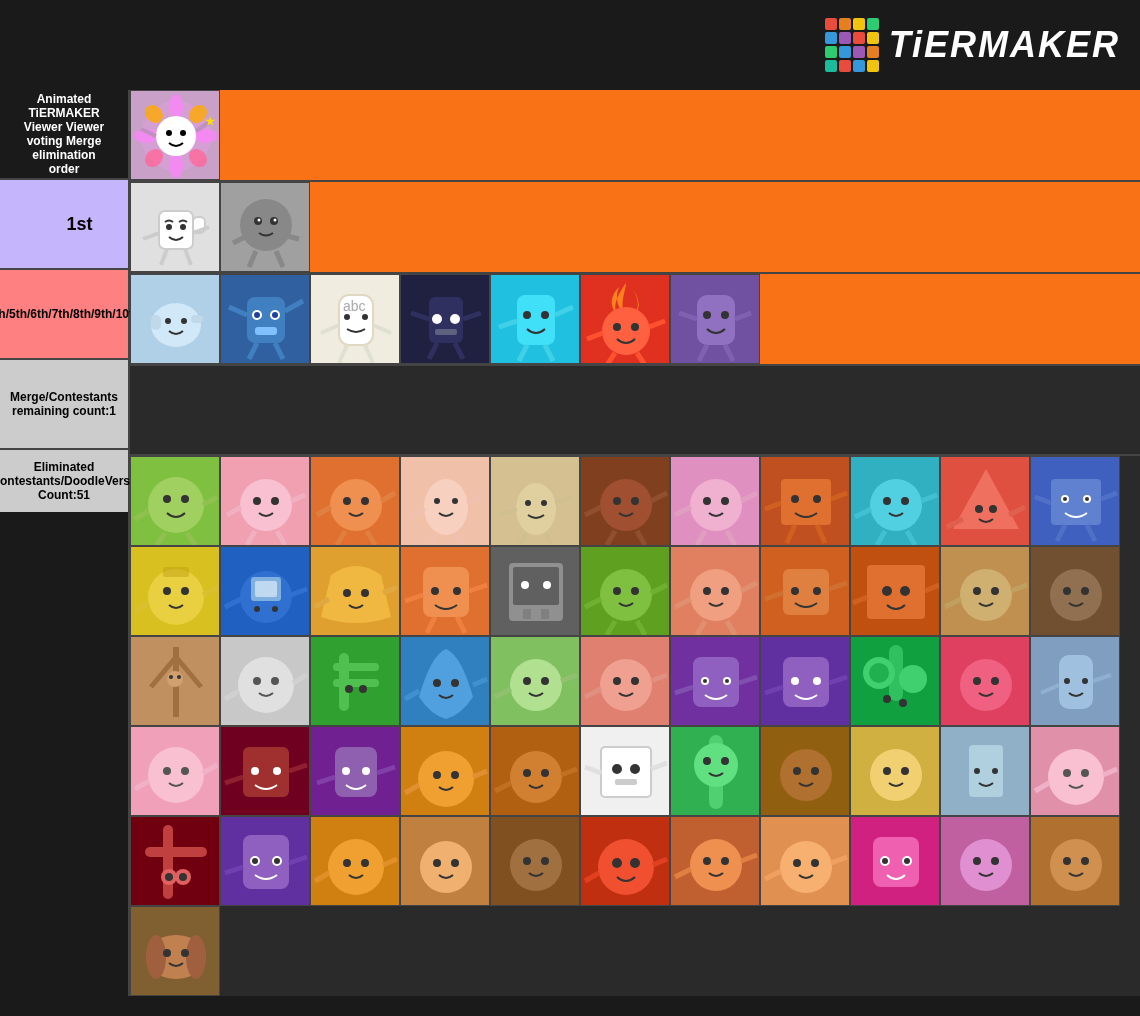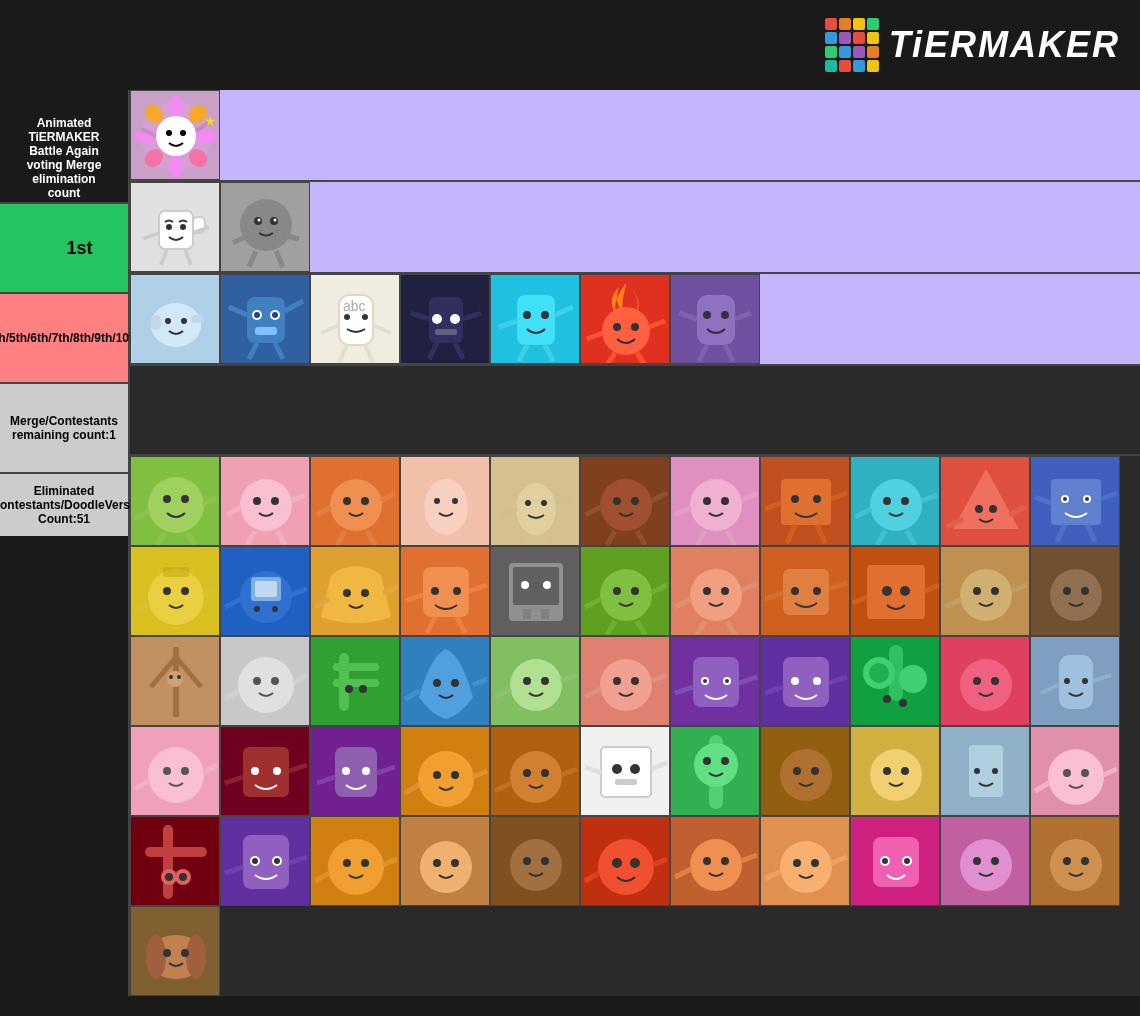--- a/index.html
+++ b/index.html
@@ -66,42 +66,42 @@
       <div class="logo-cell" style="background:#f1c40f;"></div>
     </div>
     <div class="logo-text">TiERMAKER</div>
   </div>
 </div>
 
 <div style="display:flex; width:100%;">
 
   <div style="width:130px; min-width:130px; background:#1a1a1a; border-right:2px solid #444;">
 
-    <div style="height:90px; display:flex; align-items:center; justify-content:center; text-align:center; padding:8px; color:white; font-size:12px; font-weight:bold; border-bottom:2px solid #444;margin-top:24px;">
+    <div style="height:90px; display:flex; align-items:center; justify-content:center; text-align:center; padding:8px; color:white; font-size:12px; font-weight:bold; border-bottom:2px solid #444;">
       <div>
         <div>Animated</div>
         <div>TiERMAKER</div>
-        <div>Battle Again</div>
+        <div>Viewer Viewer</div>
         <div>voting Merge</div>
         <div>elimination</div>
-        <div>count</div>
+        <div>order</div>
       </div>
     </div>
 
-    <div style="height:90px; background:#22c55e; display:flex; align-items:center; justify-content:center; text-align:center; font-size:18px; font-weight:bold; border-bottom:2px solid #444;padding-left:31px;">1st</div>
+    <div style="height:90px; background:#c4b5fd; display:flex; align-items:center; justify-content:center; text-align:center; font-size:18px; font-weight:bold; border-bottom:2px solid #444;padding-left:31px;">1st</div>
 
 
     <div style="min-height:90px; background:#ff8080; display:flex; align-items:center; justify-content:center; text-align:center; font-size:12px; font-weight:bold; padding:8px; border-bottom:2px solid #444;">4th/5th/6th/7th/8th/9th/10th</div>
 
     <div style="min-height:90px; background:#cccccc; display:flex; align-items:center; justify-content:center; text-align:center; font-size:12px; font-weight:bold; padding:20px; border-bottom:2px solid #444;">Merge/Contestants remaining count:1</div>
 
     <div style="background:#cccccc; display:flex; align-items:center; justify-content:center; text-align:center; font-size:12px; font-weight:bold; padding:10px;">Eliminated Contestants/DoodleVerse Count:51</div>
   </div>
 
-  <div style="flex:1; background:#c4b5fd;">
+  <div style="flex:1; background:#f97316;">
 
     <div style="display:flex; min-height:90px; border-bottom:2px solid #444;">
 
       <div style="width:90px; height:90px; background:#c8a0c8; position:relative; overflow:hidden; border:1px solid #444;">
         <svg viewBox="0 0 90 90" width="90" height="90">
 
           <circle cx="45" cy="45" r="35" fill="#d4a0d4"></circle>
 
           <ellipse cx="45" cy="15" rx="7" ry="12" fill="#ff80ff" opacity="0.7"></ellipse>
           <ellipse cx="45" cy="75" rx="7" ry="12" fill="#ff80ff" opacity="0.7"></ellipse>

